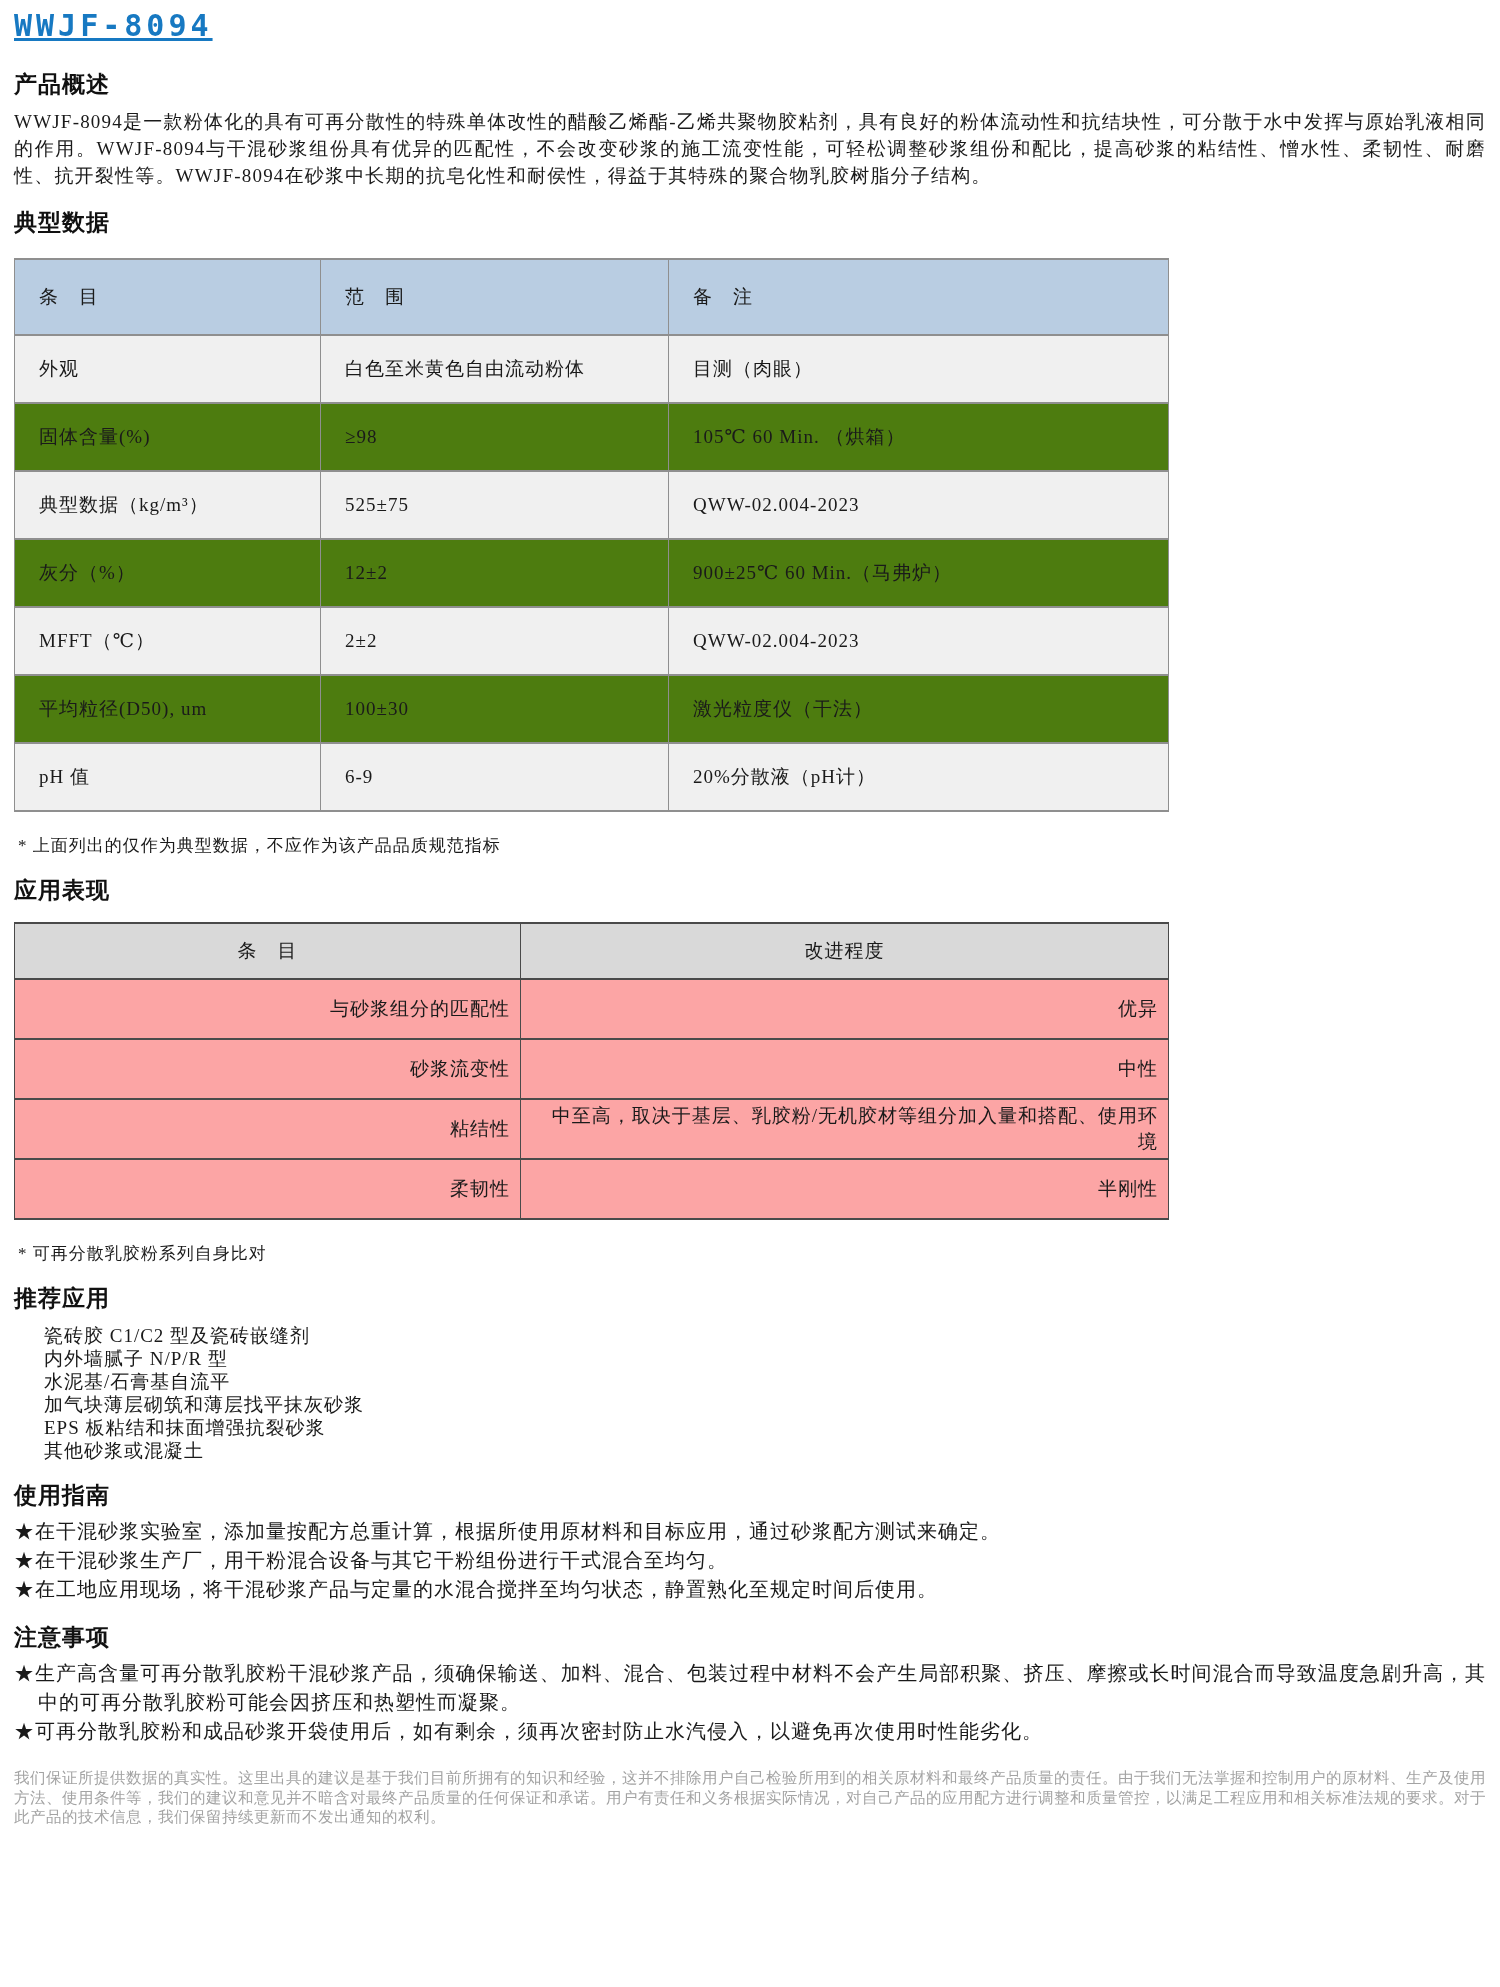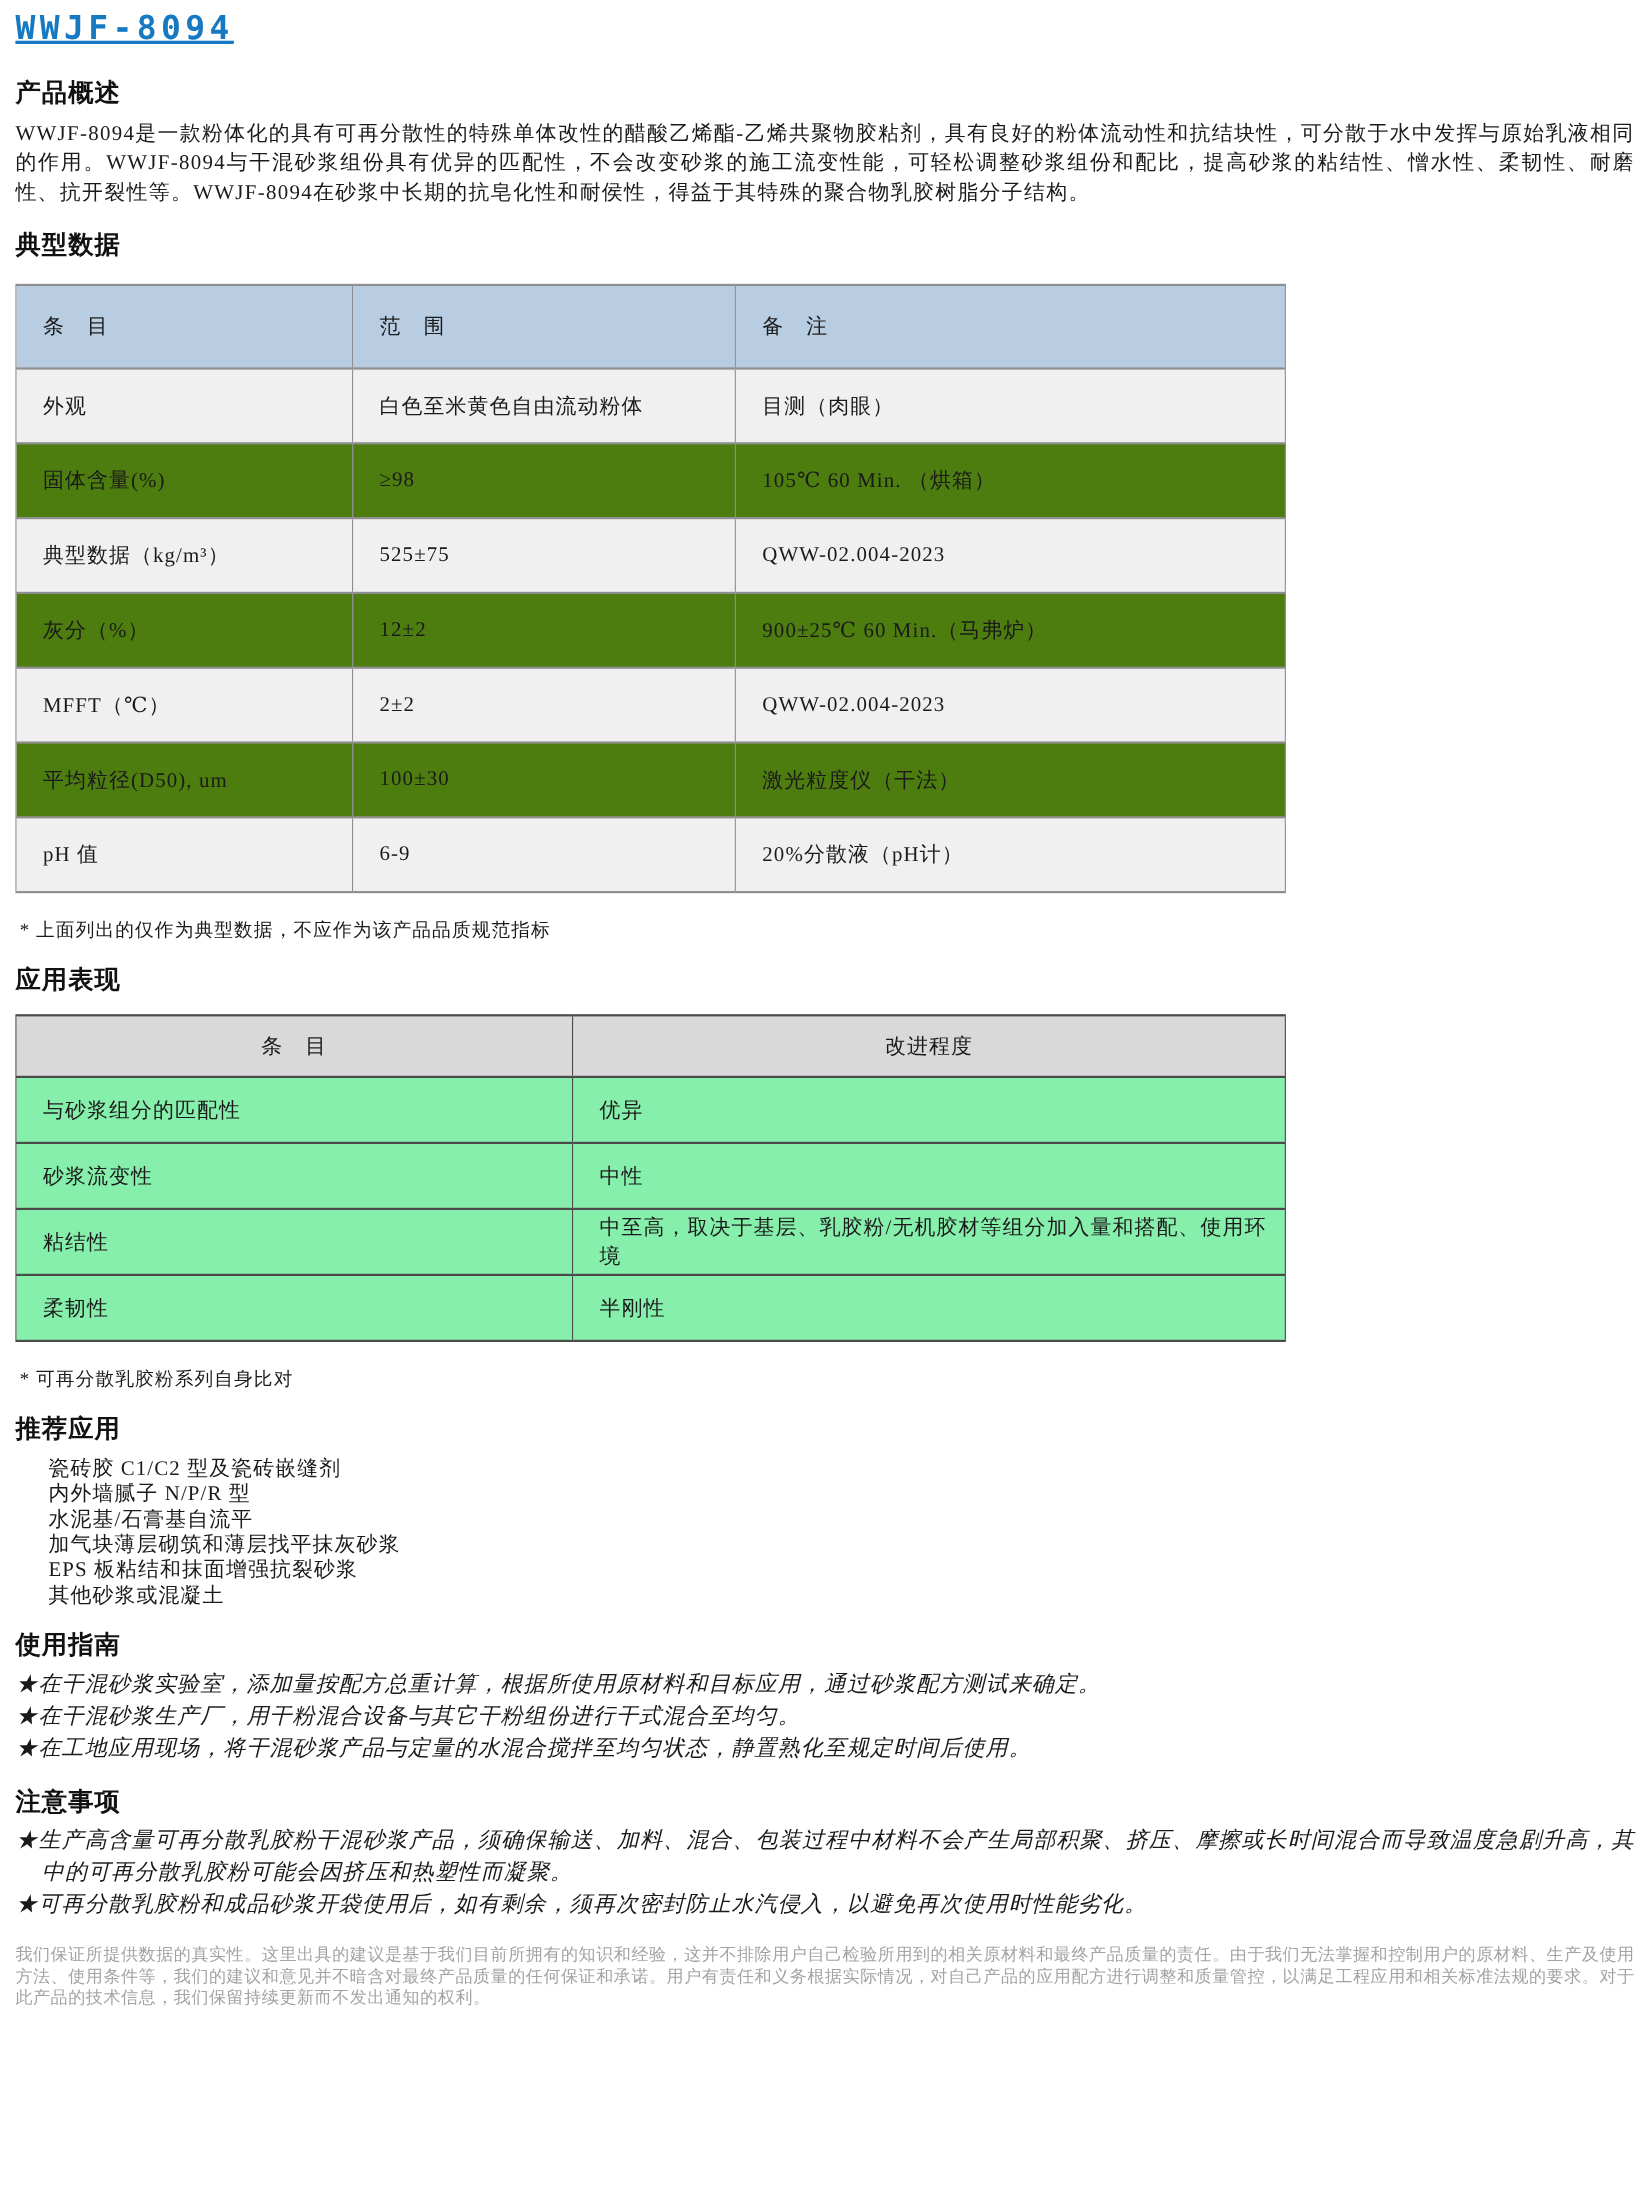--- a/index.html
+++ b/index.html
@@ -38,29 +38,29 @@
   .t1 tbody tr:nth-child(odd) td{background:#f0f0f0;}
   .t1 col.c1{width:306px;} .t1 col.c2{width:348px;} .t1 col.c3{width:500px;}
 
   table.t2{margin-top:16px;font-size:19px;}
   .t2 th,.t2 td{
     border-left:1px solid #4a4a4a;border-right:1px solid #4a4a4a;
     border-top:2px solid #4a4a4a;border-bottom:2px solid #4a4a4a;
     font-weight:normal;letter-spacing:1px;
   }
   .t2 th{background:#d9d9d9;height:52px;text-align:center;}
-  .t2 td{height:58px;background:#86efac;text-align:left;padding:0 10px 0 24px;}
+  .t2 td{height:58px;background:#fca5a5;text-align:right;padding:0 10px 0 24px;}
   .t2 col.c1{width:506px;} .t2 col.c2{width:648px;}
 
   .footnote{margin:22px 0 0 4px;font-size:17px;letter-spacing:1px;}
 
   .app-list{margin:10px 0 0 30px;font-size:19px;line-height:23px;letter-spacing:1px;}
   .app-list div{white-space:nowrap;}
 
-  .bullets{margin:6px 0 0 0;font-style:italic;}
+  .bullets{margin:6px 0 0 0;}
   .bullet{
     margin:0;font-size:20px;line-height:29px;letter-spacing:1px;
     padding-left:24px;text-indent:-24px;text-align:justify;
   }
 
   .disclaimer{
     margin:22px 0 0 0;font-size:15.5px;line-height:19.5px;
     color:#a3a3a3;text-align:justify;letter-spacing:0.5px;
   }
 </style>

